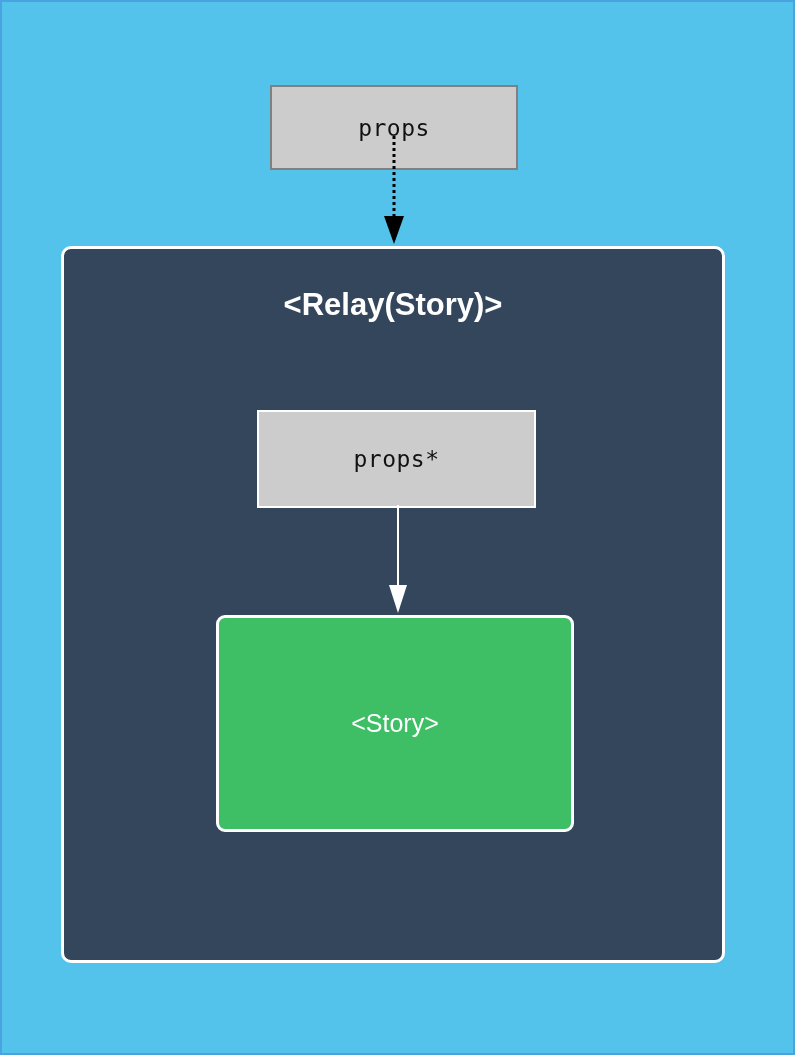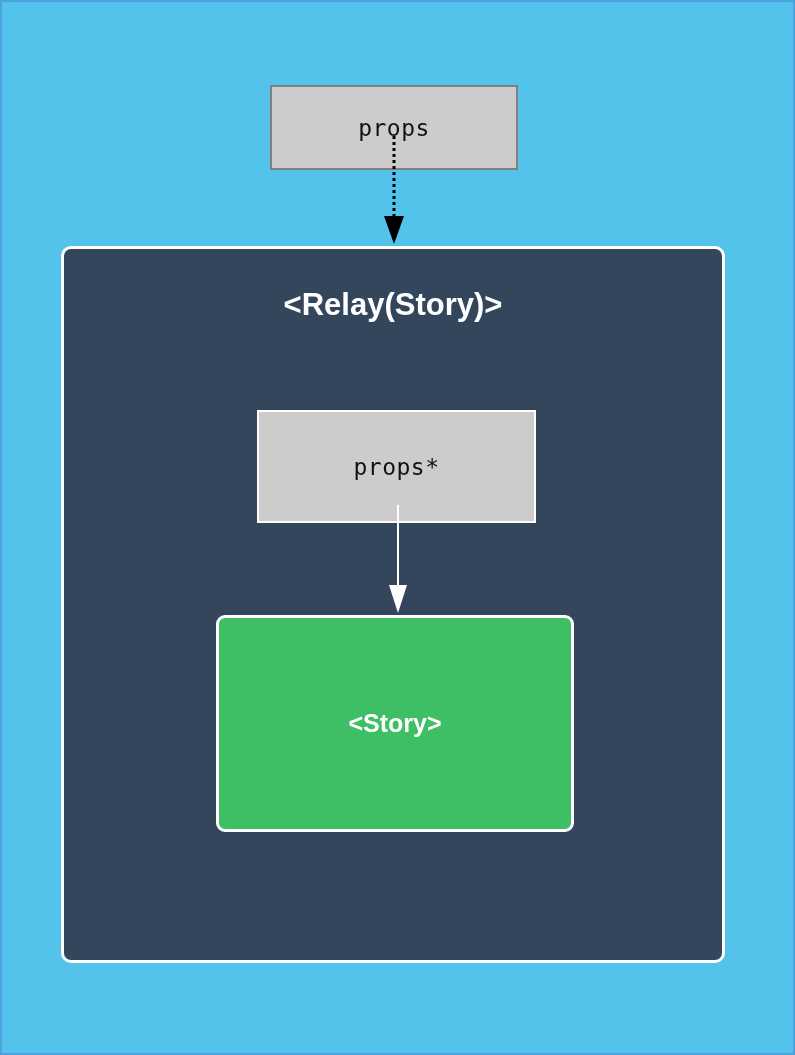--- a/index.html
+++ b/index.html
@@ -74,21 +74,21 @@
     font-weight: bold;
     font-family: Liberation Sans, sans-serif;
   }
 
   
   .props-box-inner {
     position: absolute;
     left: 193px;
     top: 161px;
     width: 279px;
-    height: 113px;
+    height: 98px;
     background: #cccccc;
     border: 2px solid #ffffff;
     box-sizing: border-box;
     display: flex;
     align-items: center;
     justify-content: center;
   }
 
   
   .arrow-inner {
@@ -110,21 +110,21 @@
     border: 3px solid #ffffff;
     border-radius: 9px;
     box-sizing: border-box;
     display: flex;
     align-items: center;
     justify-content: center;
   }
   .story-text {
     color: #ffffff;
     font-size: 25px;
-    font-weight: bold;
+    font-weight: normal;
     font-family: "Liberation Sans", sans-serif;
     text-align: right;
   }
 </style>
 </head>
 <body>
 
 <div class="canvas">
 
   <div class="props-box-top">

